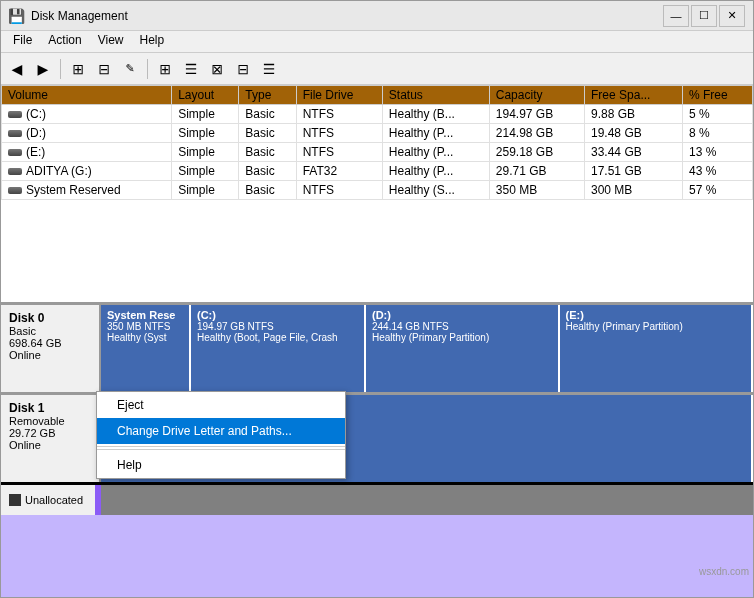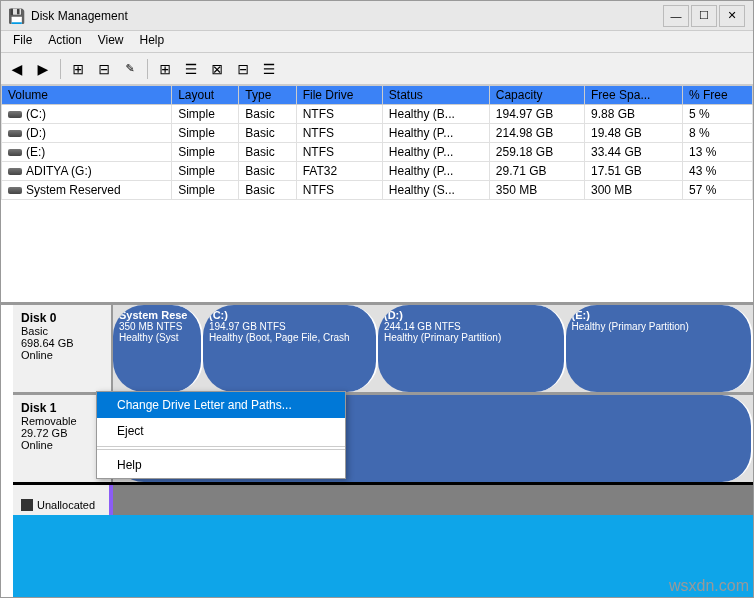--- a/index.html
+++ b/index.html
@@ -130,37 +130,36 @@
       background: #f0f0f0;
     }
     th {
       border: 1px solid #ccc;
       padding: 2px 6px;
       text-align: left;
       font-weight: normal;
       white-space: nowrap;
       position: sticky;
       top: 0;
-      background: #3b82f6;
+      background: #a16207;
       z-index: 1;
     }
     td {
       border: 1px solid #e0e0e0;
       padding: 2px 6px;
       white-space: nowrap;
     }
 
     
     .disk-panel {
       flex: 1;
       overflow-y: auto;
       overflow-x: hidden;
-      background: #0ea5e9;
+      background: #c4b5fd;
       position: relative;
-      margin-left: 12px;
     }
 
     .disk-row {
       display: flex;
       height: 90px;
       border-bottom: 3px solid #999;
       flex-shrink: 0;
     }
 
     .disk-label {
@@ -184,21 +183,20 @@
     }
 
     .partition {
       display: flex;
       flex-direction: column;
       justify-content: flex-start;
       padding: 4px 6px;
       border-right: 2px solid #fff;
       overflow: hidden;
       position: relative;
-      border-radius: 31px;
     }
     .partition.system-reserved {
       background: #4169b0;
       color: white;
       flex: 0 0 90px;
     }
     .partition.c-drive {
       background: #4169b0;
       color: white;
       flex: 0 0 175px;
@@ -236,25 +234,25 @@
 
     
     .unallocated-row {
       display: flex;
       height: 30px;
       flex-shrink: 0;
     }
     .unallocated-label-cell {
       width: 100px;
       background: #f0f0f0;
-      border-right: 4px solid #8b5cf6;
+      border-right: 6px solid #8b5cf6;
       padding: 4px 8px;
       font-size: 11px;
       display: flex;
-      align-items: flex-end;
+      align-items: center;
     }
     .unallocated-bar {
       flex: 1;
       background: #808080;
       display: flex;
       align-items: center;
       padding-left: 4px;
       color: white;
       font-size: 10px;
     }
@@ -278,23 +276,23 @@
     .context-menu-item.highlighted { background: #0078d7; color: white; }
     .context-menu-sep {
       height: 1px;
       background: #ccc;
       margin: 2px 0;
     }
 
     
     .watermark {
       position: absolute;
-      bottom: 2px;
+      bottom: 20px;
       right: 4px;
-      font-size: 16px;
+      font-size: 10px;
       color: #999;
     }
   </style>
 </head>
 <body>
 
 <div class="window">
 
   <div class="title-bar">
     <div class="title-bar-icon">💾</div>
@@ -452,21 +450,21 @@
           <div style="display:inline-block;width:12px;height:12px;background:#333;margin-right:4px;"></div>
           <span>Unallocated</span>
         </div>
         <div class="unallocated-bar"></div>
       </div>
 
     </div>
   </div>
 
   <div class="context-menu">
+    <div class="context-menu-item">Eject</div>
     <div class="context-menu-item highlighted">Change Drive Letter and Paths...</div>
-    <div class="context-menu-item">Eject</div>
     <div class="context-menu-sep"></div>
     <div class="context-menu-sep"></div>
     <div class="context-menu-item">Help</div>
   </div>
 
   <div class="watermark">wsxdn.com</div>
 </div>
 
 </body></html>

